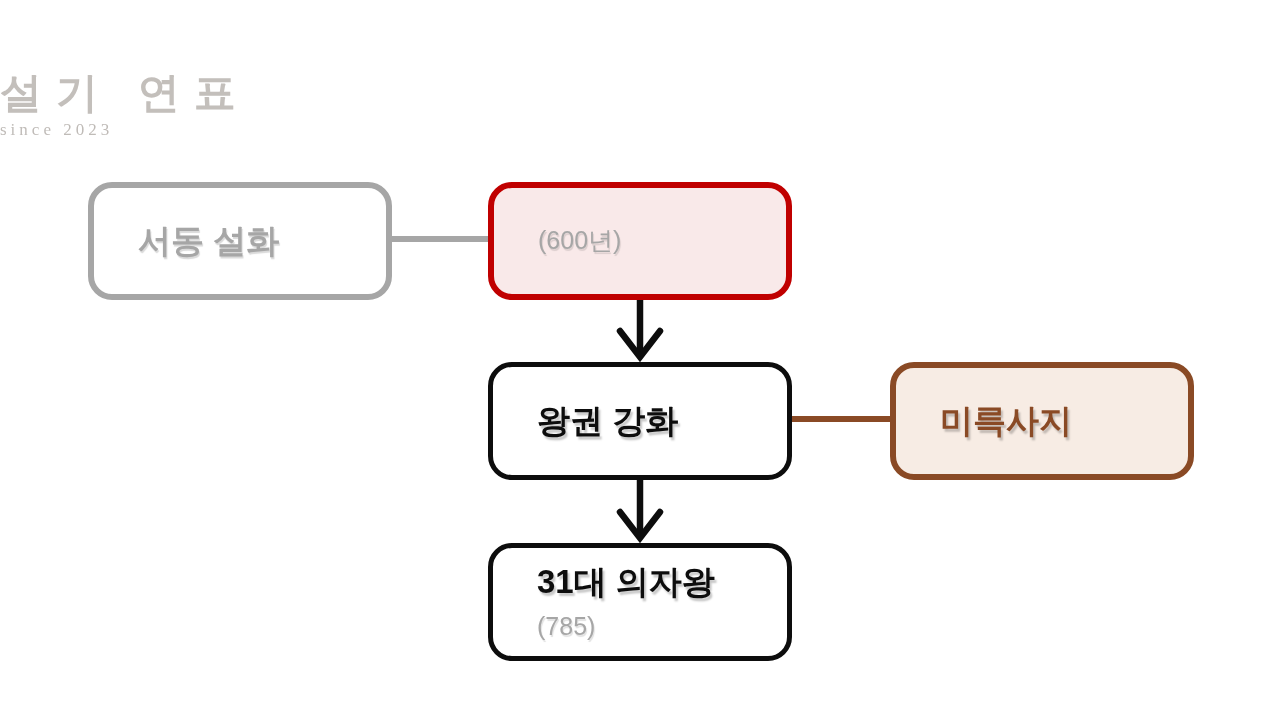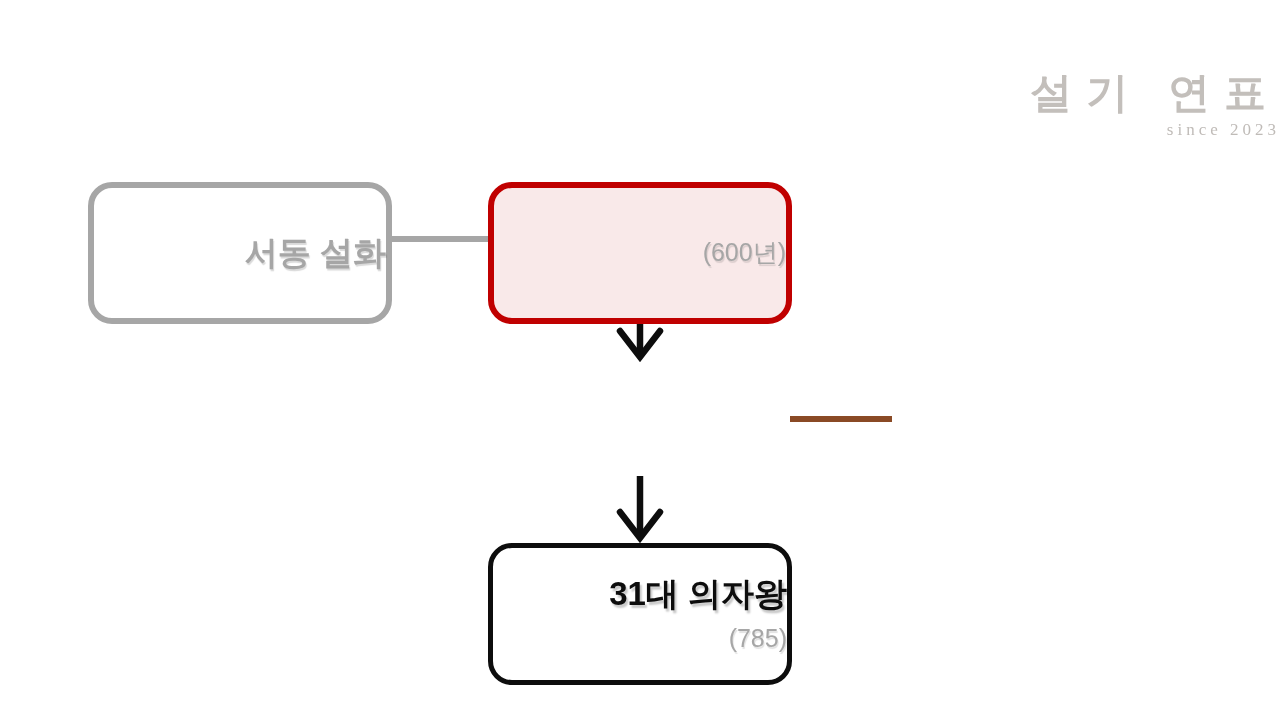--- a/index.html
+++ b/index.html
@@ -15,21 +15,21 @@
     background: #ffffff;
     overflow: hidden;
   }
 
   
   .watermark {
     position: absolute;
     left: 0;
     top: 72px;
     width: 100%;
-    text-align: right;
+    text-align: left;
     user-select: none;
   }
   .watermark-title {
     font-size: 42px;
     font-weight: bold;
     letter-spacing: 14px;
     color: var(--watermark-gray, #b9b4b0);
     opacity: 0.85;
     line-height: 1;
   }
@@ -39,28 +39,29 @@
     letter-spacing: 4px;
     color: var(--watermark-gray, #b9b4b0);
     opacity: 0.9;
     font-family: Liberation Serif, serif;
   }
 
   
   .node {
     position: absolute;
     width: 304px;
-    height: 142px;
+    height: 118px;
     box-sizing: border-box;
     border-radius: 24px;
     display: flex;
     flex-direction: column;
-    align-items: flex-end;
+    align-items: flex-start;
     justify-content: center;
     background: #ffffff;
+    padding-left: 44px;
   }
   .node .label {
     font-size: 33px;
     font-weight: bold;
     line-height: 1.15;
     text-shadow: 2px 3px 2px rgba(0,0,0,0.22);
   }
   .node .sublabel {
     font-size: 25px;
     font-weight: normal;
@@ -151,20 +152,26 @@
   </svg>
 
   <div class="node node-seodong">
     <div class="label">서동 설화</div>
   </div>
 
   <div class="node node-muwang">
     <div class="sublabel">(600년)</div>
   </div>
 
+  <div class="node node-wanggwon">
+    <div class="label">왕권 강화</div>
+  </div>
 
+  <div class="node node-mireuksaji">
+    <div class="label">미륵사지</div>
+  </div>
 
   <div class="node node-uijawang">
     <div class="label">31대 의자왕</div>
     <div class="sublabel">(785)</div>
   </div>
 
 </div>
 
 </body></html>

